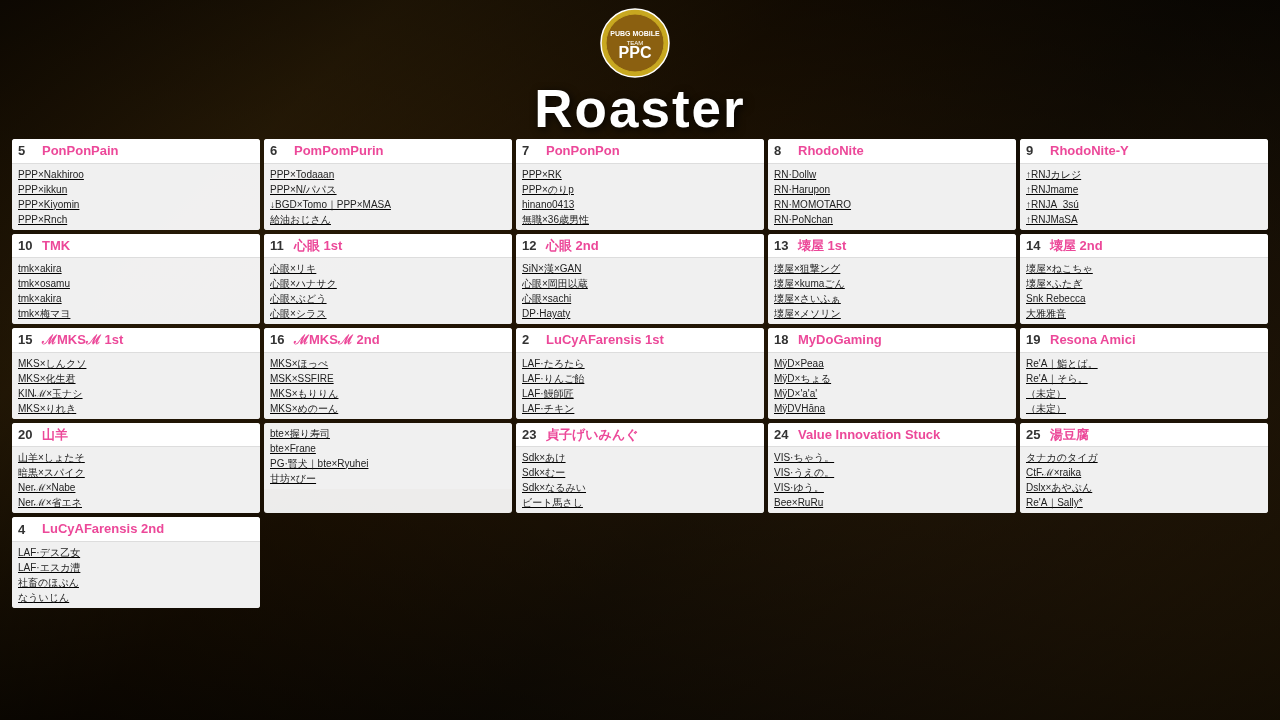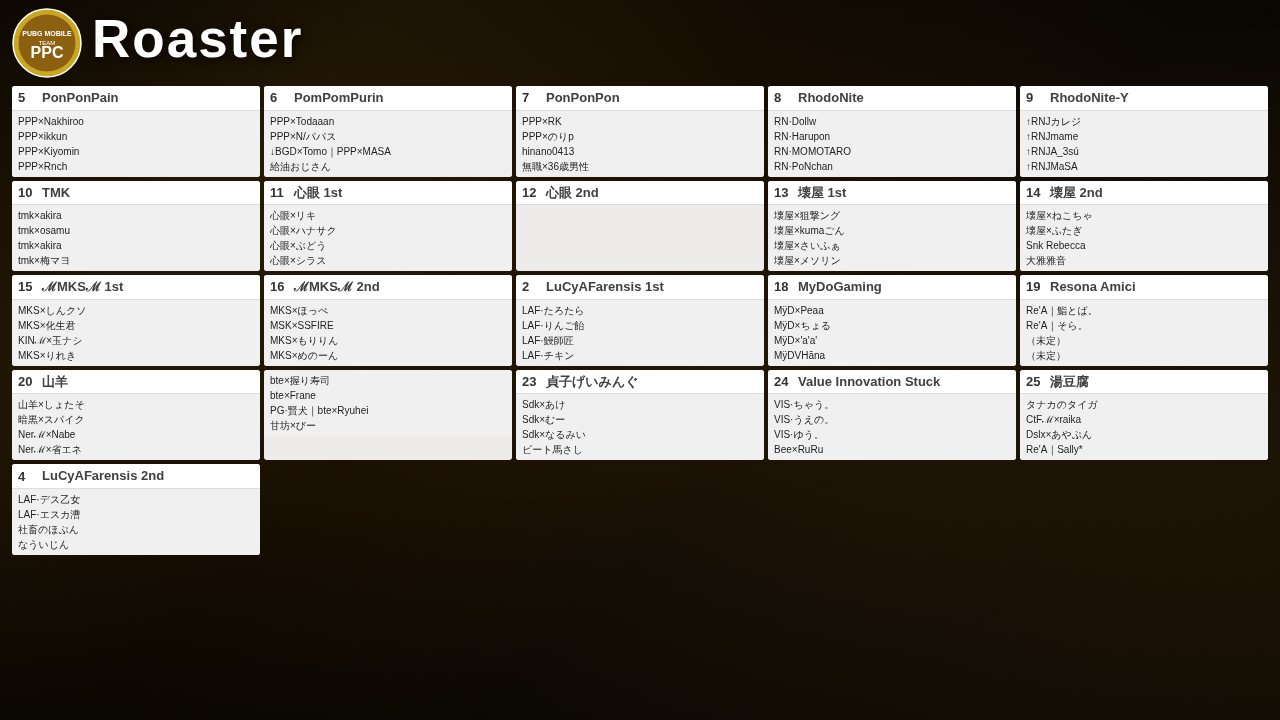--- a/index.html
+++ b/index.html
@@ -25,22 +25,22 @@
     }
     .content {
       position: relative;
       z-index: 2;
       width: 1280px;
       height: 720px;
       padding: 8px 12px;
     }
     .header {
       display: flex;
-      align-items: flex-start;
-      margin-bottom: 8px;
+      align-items: center;
+      flex-direction: column;
     }
     .logo {
       width: 70px;
       height: 70px;
       margin-right: 10px;
       flex-shrink: 0;
     }
     .title {
       font-size: 53px;
       font-weight: 900;
@@ -68,26 +68,27 @@
     .team-num {
       font-size: 13px;
       font-weight: bold;
       color: #333;
       margin-right: 6px;
       min-width: 18px;
     }
     .team-name {
       font-size: 13px;
       font-weight: bold;
-      color: #404040;
+      color: #ec4899;
       line-height: 1.2;
     }
     .team-members {
       padding: 3px 6px;
       background: rgba(240,240,240,0.95);
+      text-decoration: underline;
     }
     .member {
       font-size: 10px;
       color: #222;
       line-height: 1.5;
       white-space: nowrap;
       overflow: hidden;
       text-overflow: ellipsis;
     }
   </style>
@@ -192,20 +193,26 @@
           <div class="member">心眼×ハナサク</div>
           <div class="member">心眼×ぶどう</div>
           <div class="member">心眼×シラス</div>
         </div>
       </div>
       <div class="team-card">
         <div class="team-header">
           <span class="team-num">12</span>
           <span class="team-name">心眼 2nd</span>
         </div>
+        <div class="team-members">
+          <div class="member">SiN×漢×GAN</div>
+          <div class="member">心眼×岡田以蔵</div>
+          <div class="member">心眼×sachi</div>
+          <div class="member">DP·Hayaty</div>
+        </div>
       </div>
       <div class="team-card">
         <div class="team-header">
           <span class="team-num">13</span>
           <span class="team-name">壊屋 1st</span>
         </div>
         <div class="team-members">
           <div class="member">壊屋×狙撃ング</div>
           <div class="member">壊屋×kumaごん</div>
           <div class="member">壊屋×さいふぁ</div>

